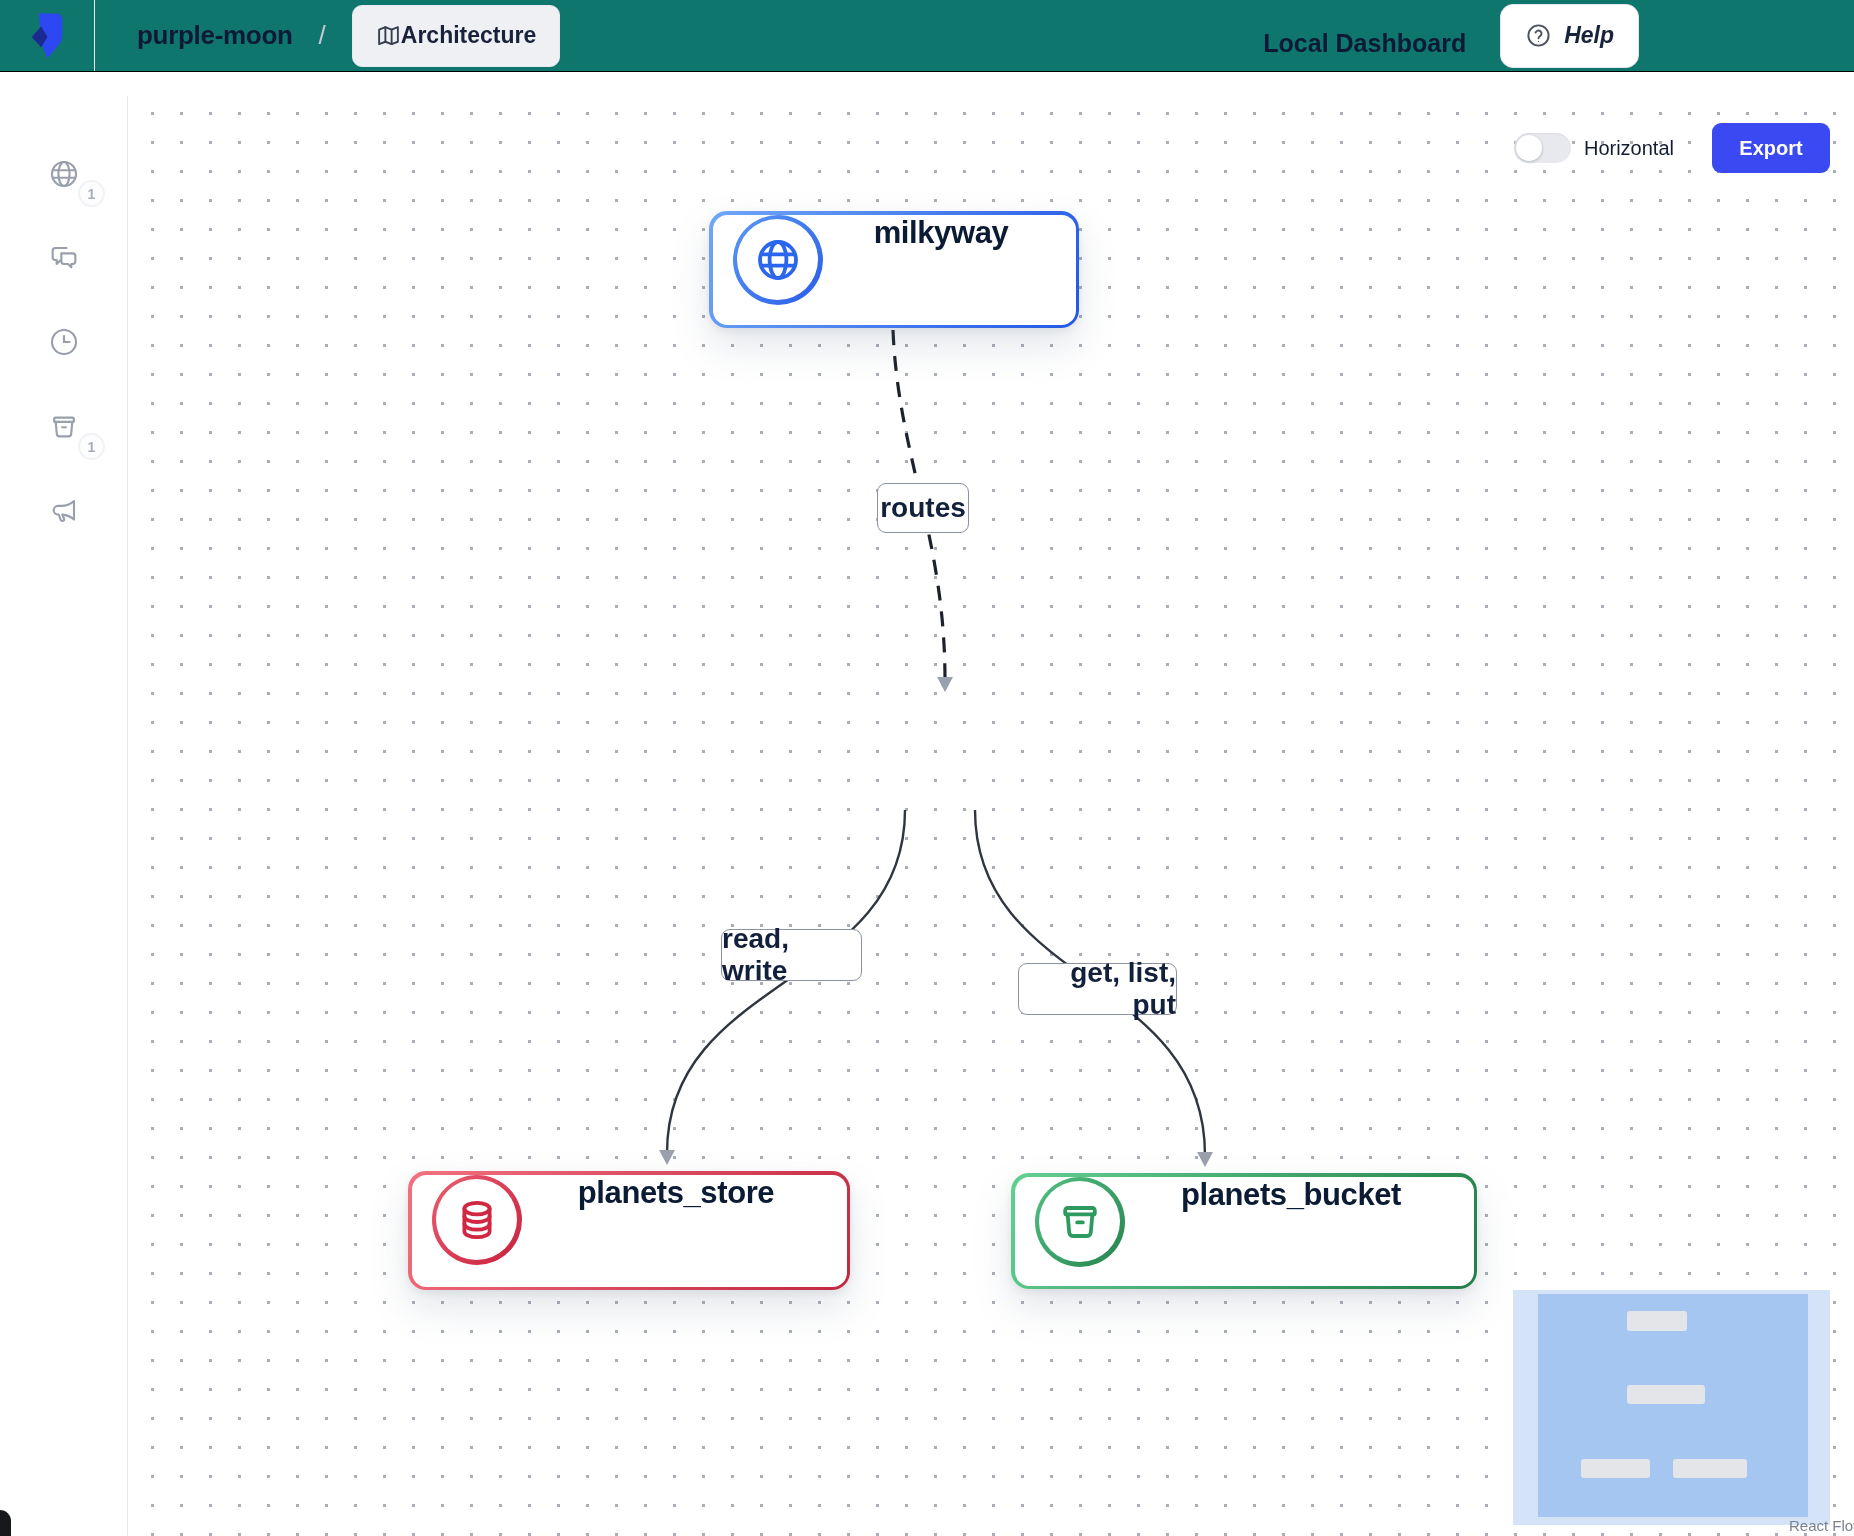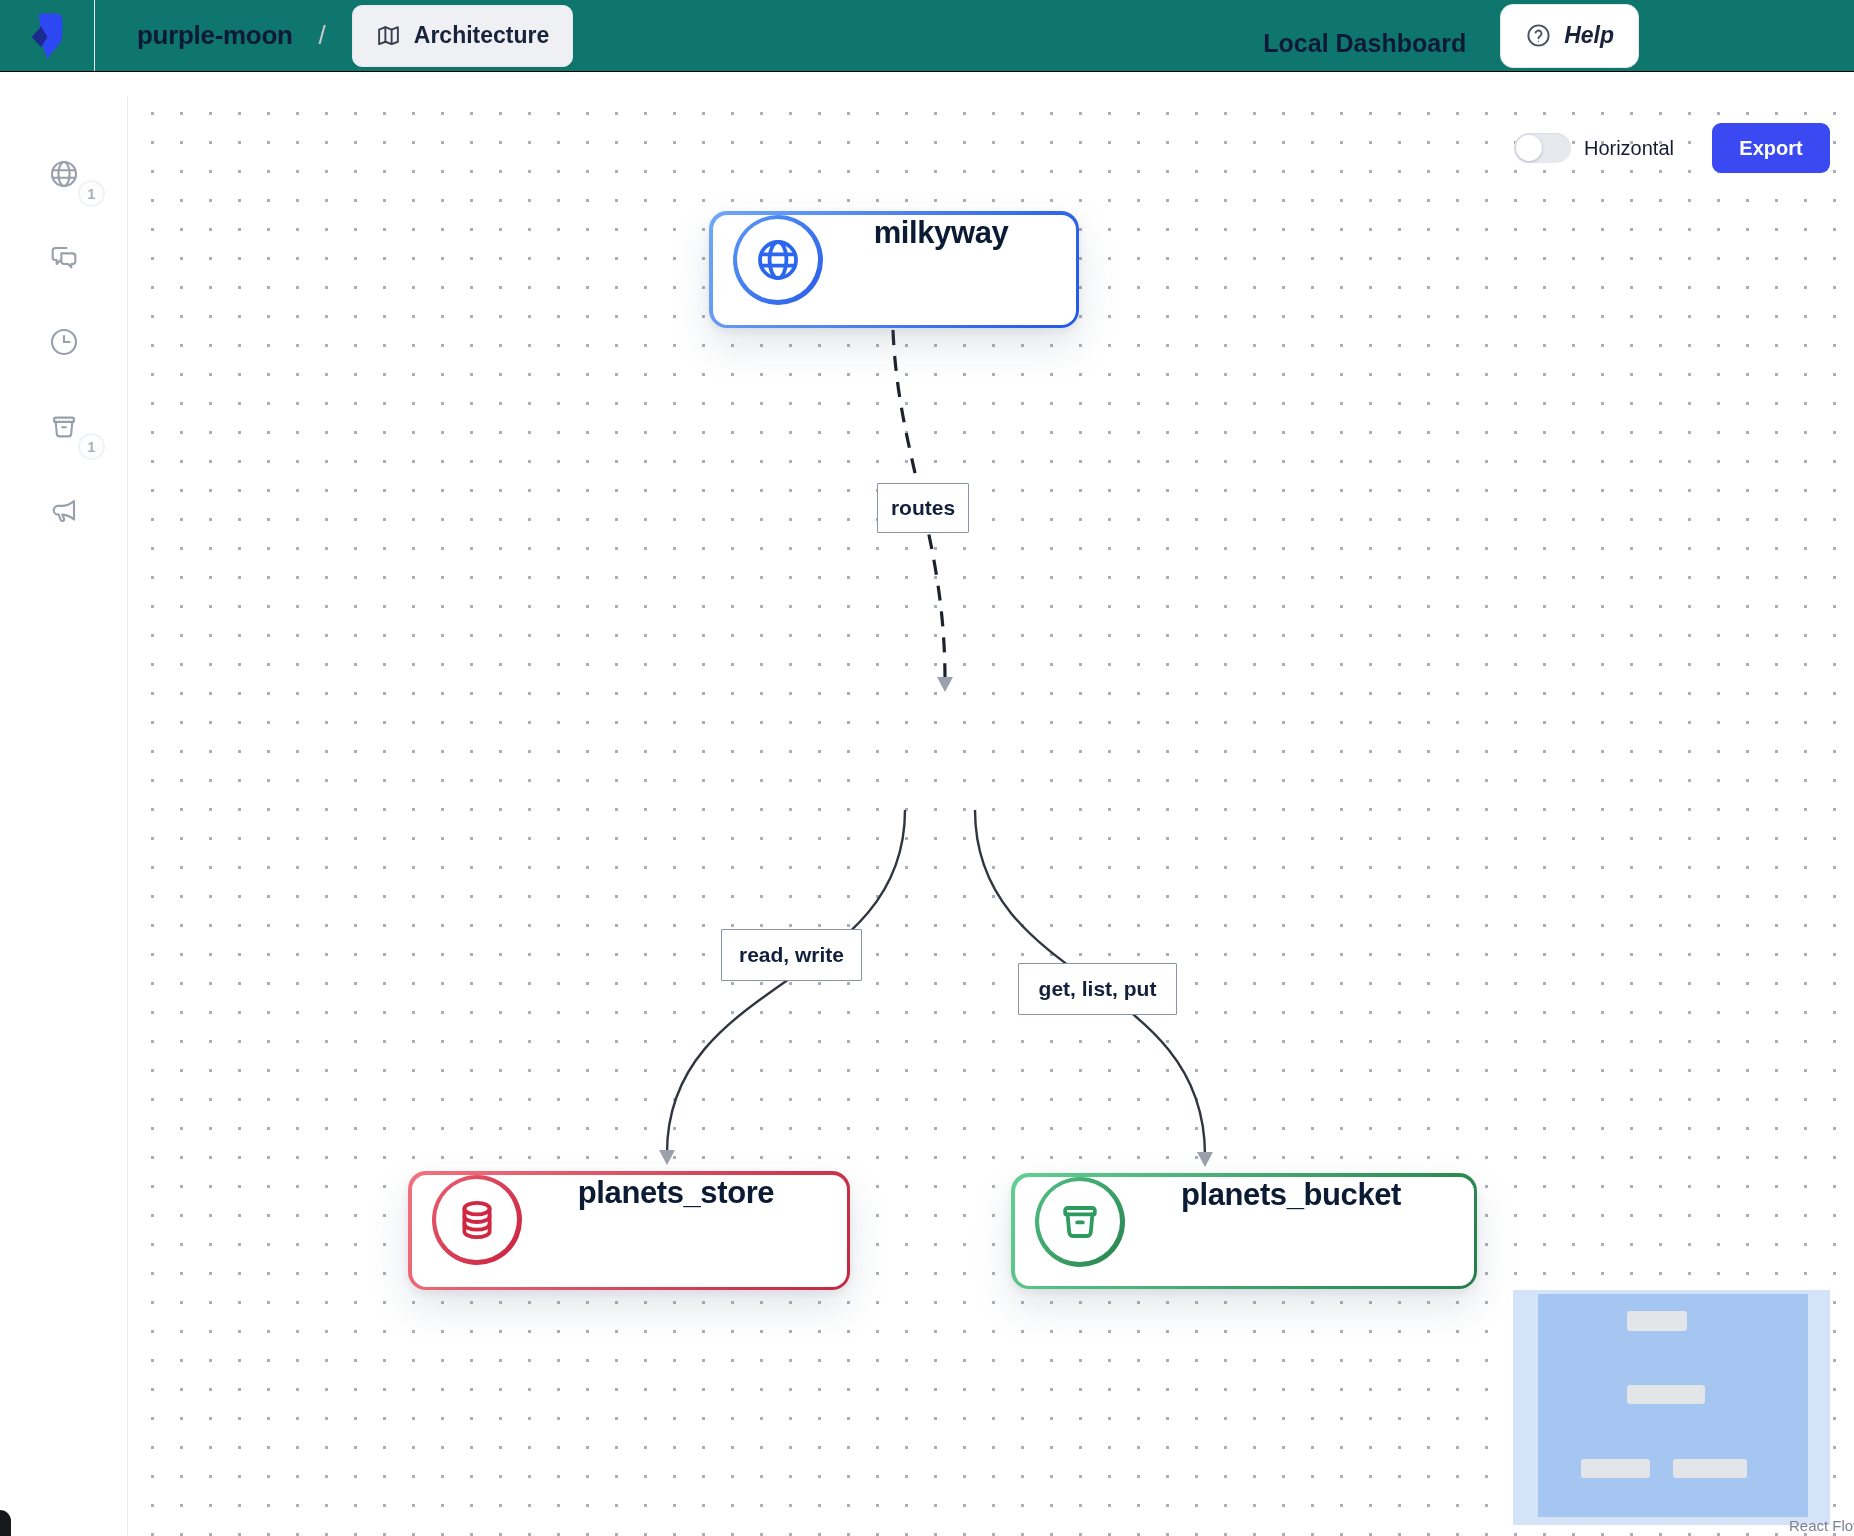--- a/index.html
+++ b/index.html
@@ -7,21 +7,21 @@
               font-family:"Liberation Sans", sans-serif; color:#0e1a35; }
   .app { position:relative; width:1854px; height:1536px; }
 
   
   .topbar { position:absolute; left:0; top:0; width:100%; height:72px; background:#0f766e;
             border-bottom:1px solid #000000; display:flex; align-items:center; z-index:30; }
   .logo-section { width:95px; height:100%; border-right:1px solid #e8eaef;
                   display:flex; align-items:center; justify-content:center; flex:0 0 auto; }
   .breadcrumb-name { margin-left:42px; font-size:26px; font-weight:700; letter-spacing:-0.3px; }
   .crumb-sep { margin:0 26px; font-size:26px; color:#c5cad4; font-weight:400; }
-  .arch-btn { display:flex; align-items:center; gap:13px; background:#eef0f4; border:1px solid #e5e8ee;
+  .arch-btn { display:flex; align-items:center; background:#eef0f4; border:1px solid #e5e8ee;
               border-radius:10px; height:62px; padding:0 23px; font-size:23px; font-weight:600; color:#18223a; cursor:pointer; }
   .tb-spacer { flex:1; }
   .local-dash { font-size:25px; font-weight:700; margin-right:34px;margin-top:16px; }
   .help-btn { display:flex; align-items:center; gap:12px; background:#fff; border:1px solid #e3e6ec;
               border-radius:13px; height:64px; padding:0 24px; font-size:23px; font-weight:600; color:#18223a;
               margin-right:215px; cursor:pointer;font-style:italic; }
 
   
   .rail { position:absolute; left:0; top:96px; width:128px; height:1440px; background:#fff;
           border-right:1px solid #e8eaef; z-index:20; }
@@ -34,22 +34,22 @@
   
   .canvas { position:absolute; left:128px; top:96px; width:1726px; height:1440px; background:#fff;
             background-image:radial-gradient(circle, #a9aeb8 1.7px, transparent 1.9px);
             background-size:29px 29px; background-position:10px 3px; overflow:hidden; }
 
   .edges-svg { position:absolute; left:0; top:0; width:1726px; height:1440px; z-index:1; pointer-events:none; }
   .edge-solid { fill:none; stroke:#30363f; stroke-width:2.4px; }
   .edge-dashed { fill:none; stroke:#1c212b; stroke-width:3.2px; stroke-dasharray:15 11; }
   .arrowhead { fill:#9aa1ad; }
 
-  .edge-label { position:absolute; z-index:2; background:#fff; border:1.5px solid #8b92a3; border-radius:1px;
-                display:flex; align-items:center; justify-content:center; font-size:21px; font-weight:700; color:#13203c; }
+  .edge-label { position:absolute; z-index:2; background:#fff; border:1.5px solid #8b92a3; border-radius:9px;
+                display:flex; align-items:center; justify-content:center; font-size:28px; font-weight:700; color:#13203c; }
   .lbl-routes { left:749px; top:387px; width:92px; height:50px; }
   .lbl-rw     { left:593px; top:833px; width:141px; height:52px; }
   .lbl-glp    { left:890px; top:867px; width:159px; height:52px;text-align:right; }
 
   .node { position:absolute; z-index:3; border-radius:18px; padding:3.5px;
           box-shadow:0 18px 38px rgba(100,116,139,.18), 0 3px 8px rgba(15,23,42,.07); cursor:pointer; }
   .node-inner { width:100%; height:100%; background:#fff; border-radius:14.5px;
                 display:flex; padding:0 26px 0 20px; gap:10px; }
   .icon-ring { flex:0 0 auto; width:90px; height:90px; border-radius:50%; padding:4.5px; }
   .icon-ring-inner { width:100%; height:100%; border-radius:50%; background:#fff;

